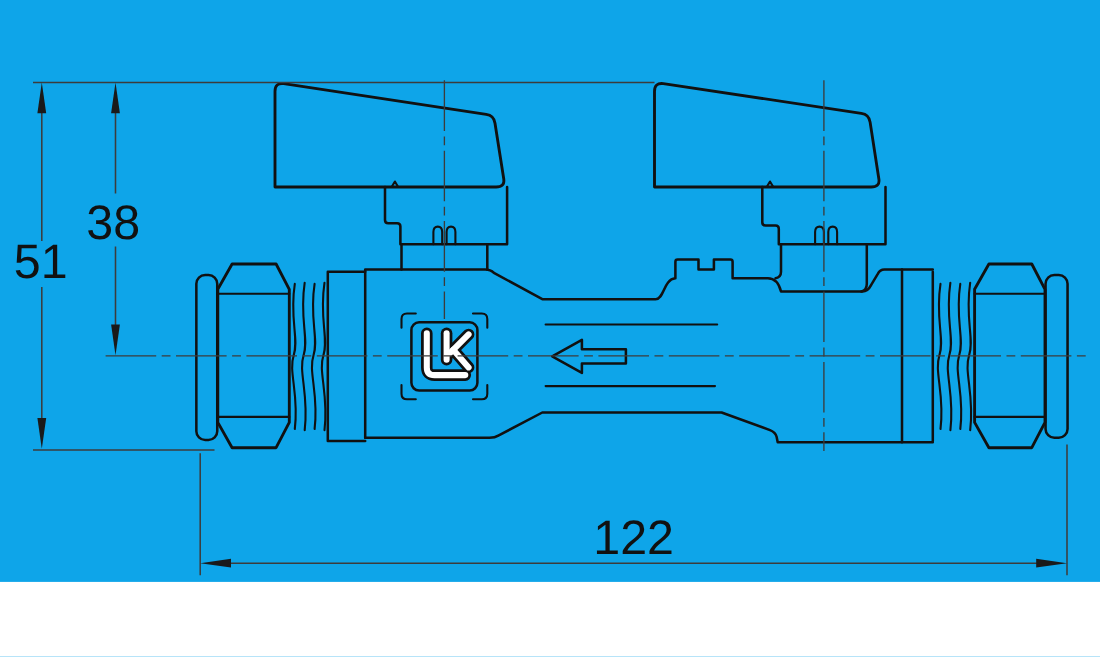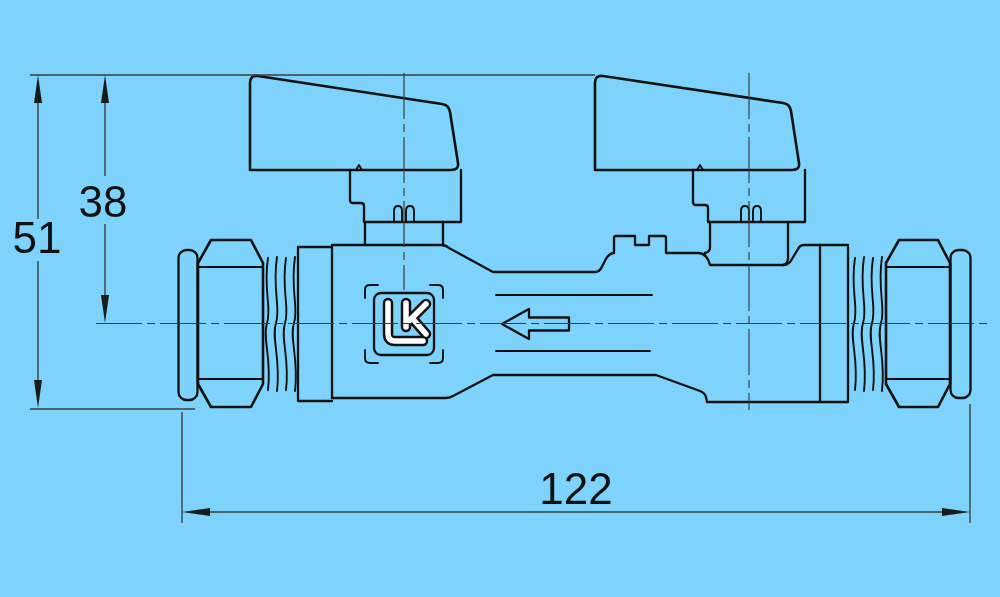--- a/index.html
+++ b/index.html
@@ -3,22 +3,22 @@
 <meta charset="utf-8">
 <style>
   html, body {
     margin: 0;
     padding: 0;
     background: #ffffff;
   }
   .canvas {
     position: relative;
     width: 1000px;
-    height: 597px;
-    background: #7dd3fc;
+    height: 529px;
+    background: #0ea5e9;
     overflow: hidden;
     font-family: "Liberation Sans", sans-serif;
   }
   svg { display: block; }
   .outline {
     fill: none;
     stroke: #111111;
     stroke-width: 2.3;
     stroke-linejoin: round;
     stroke-linecap: round;

